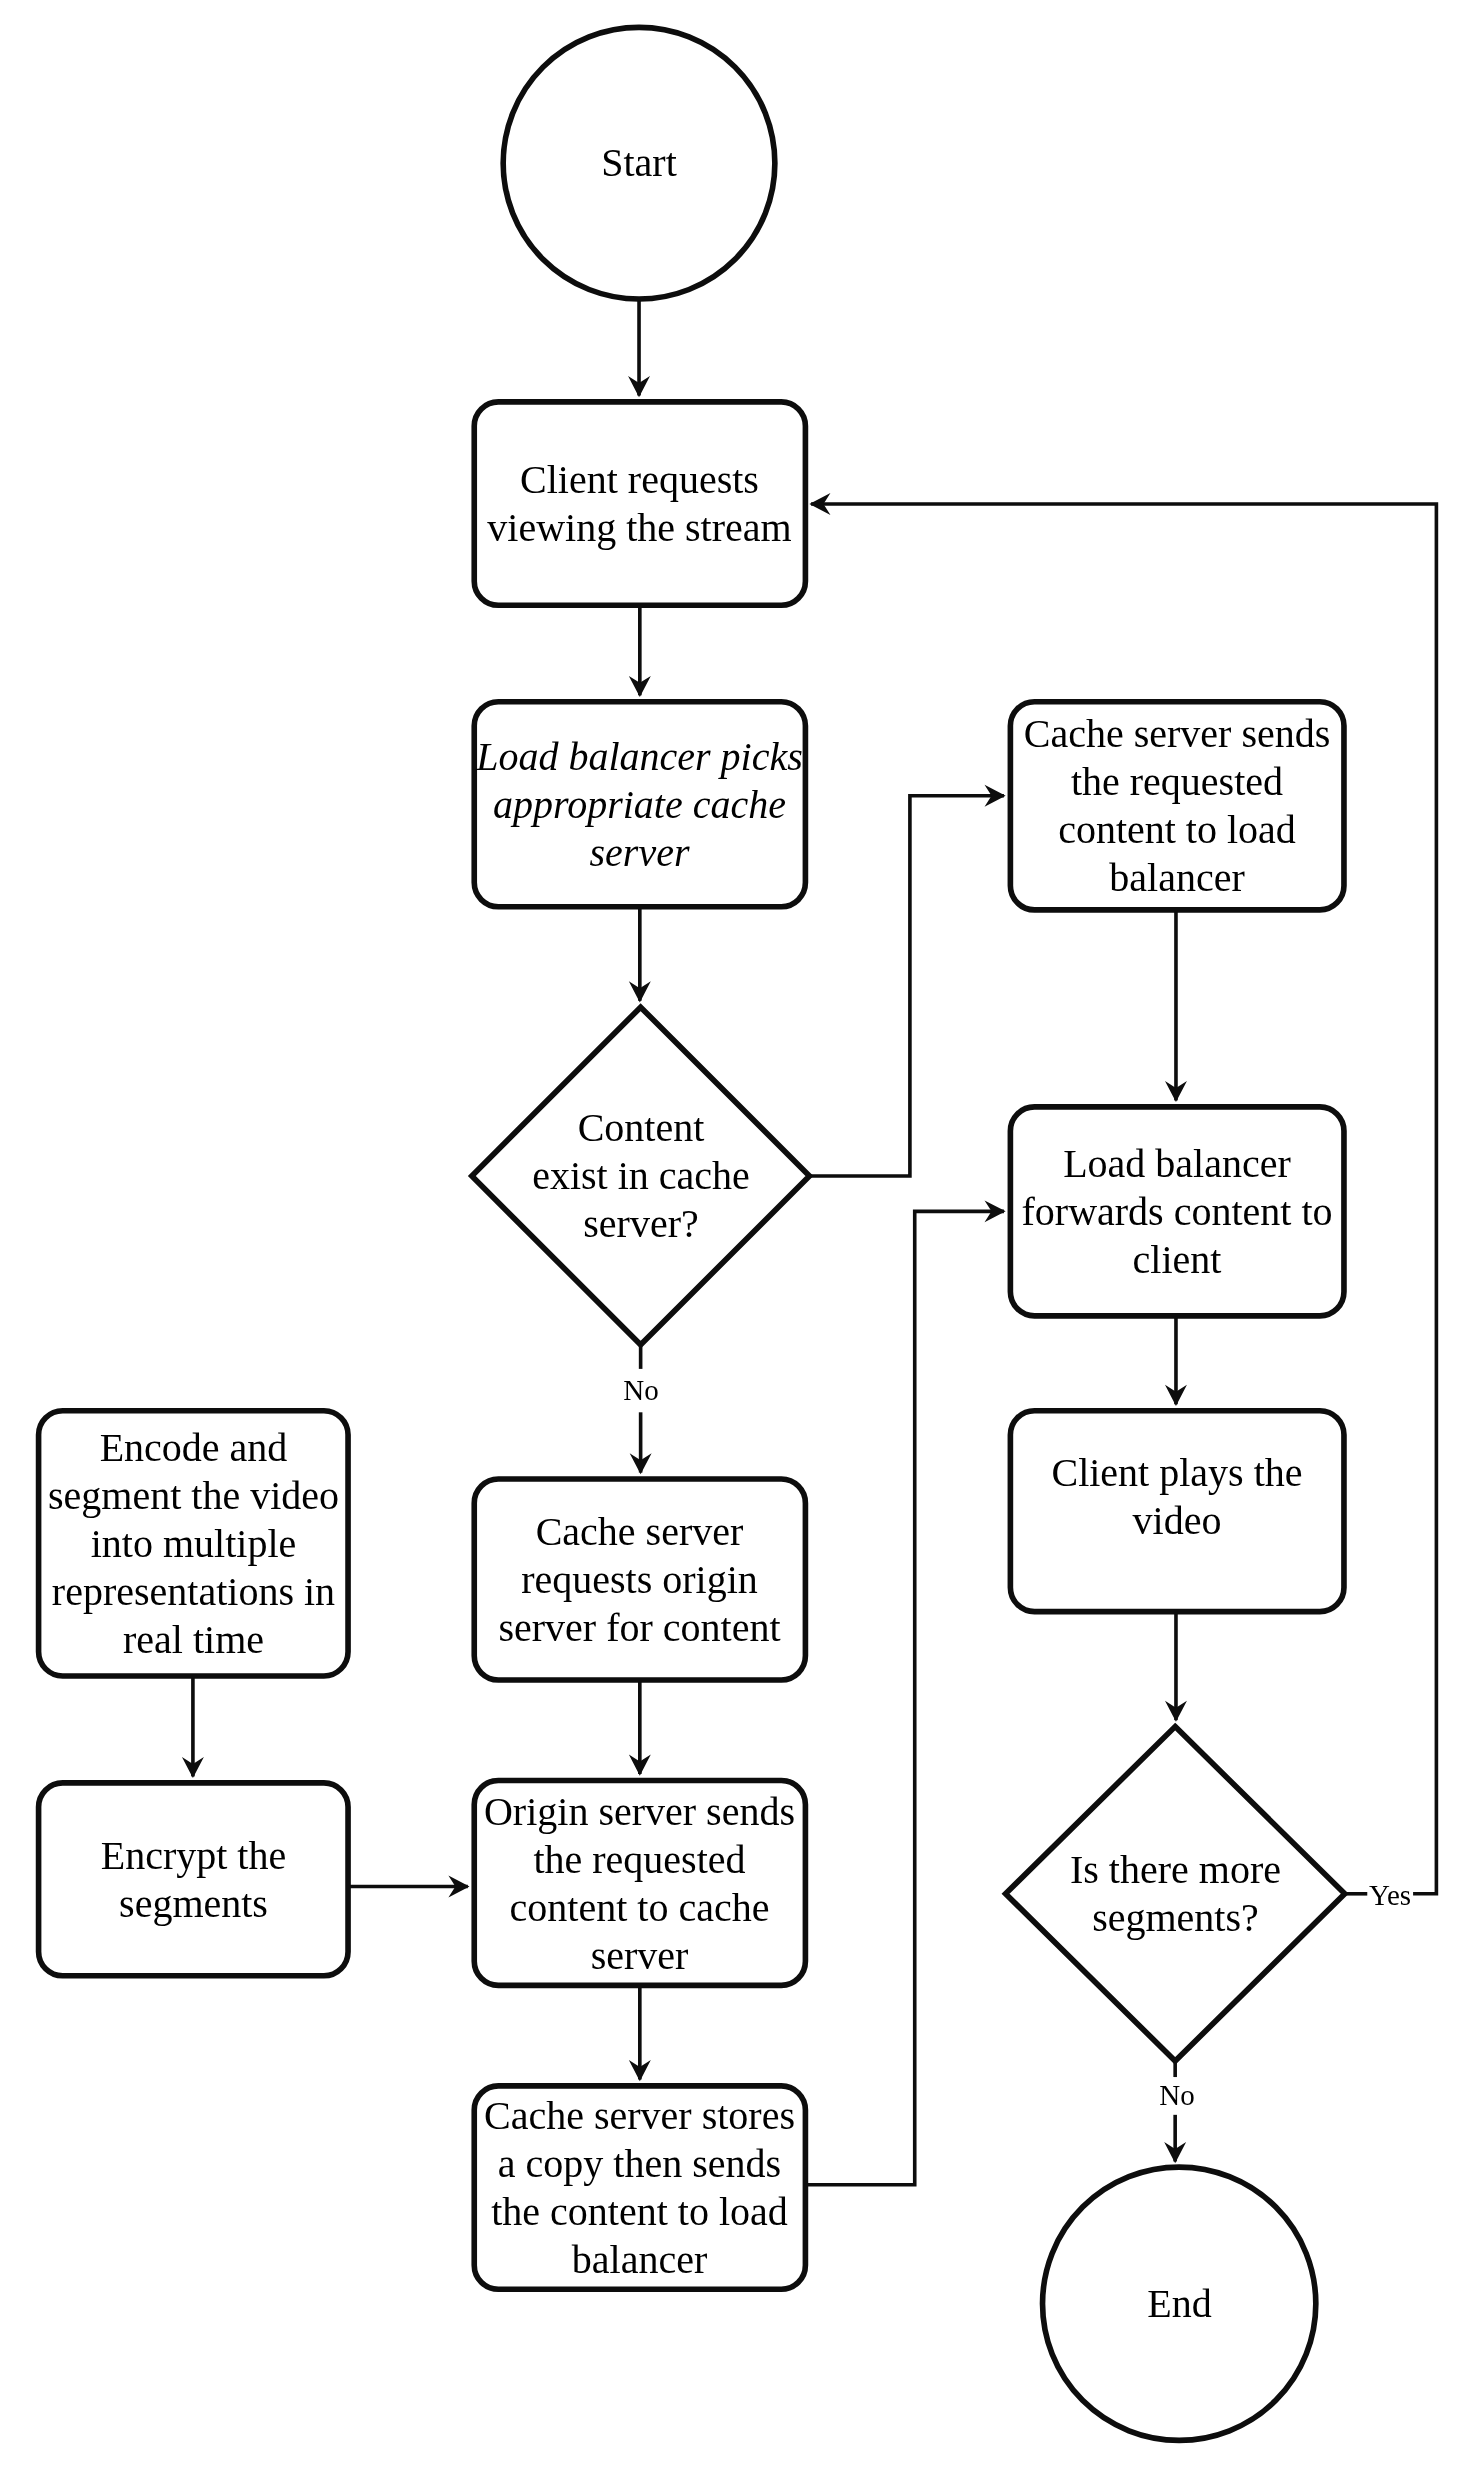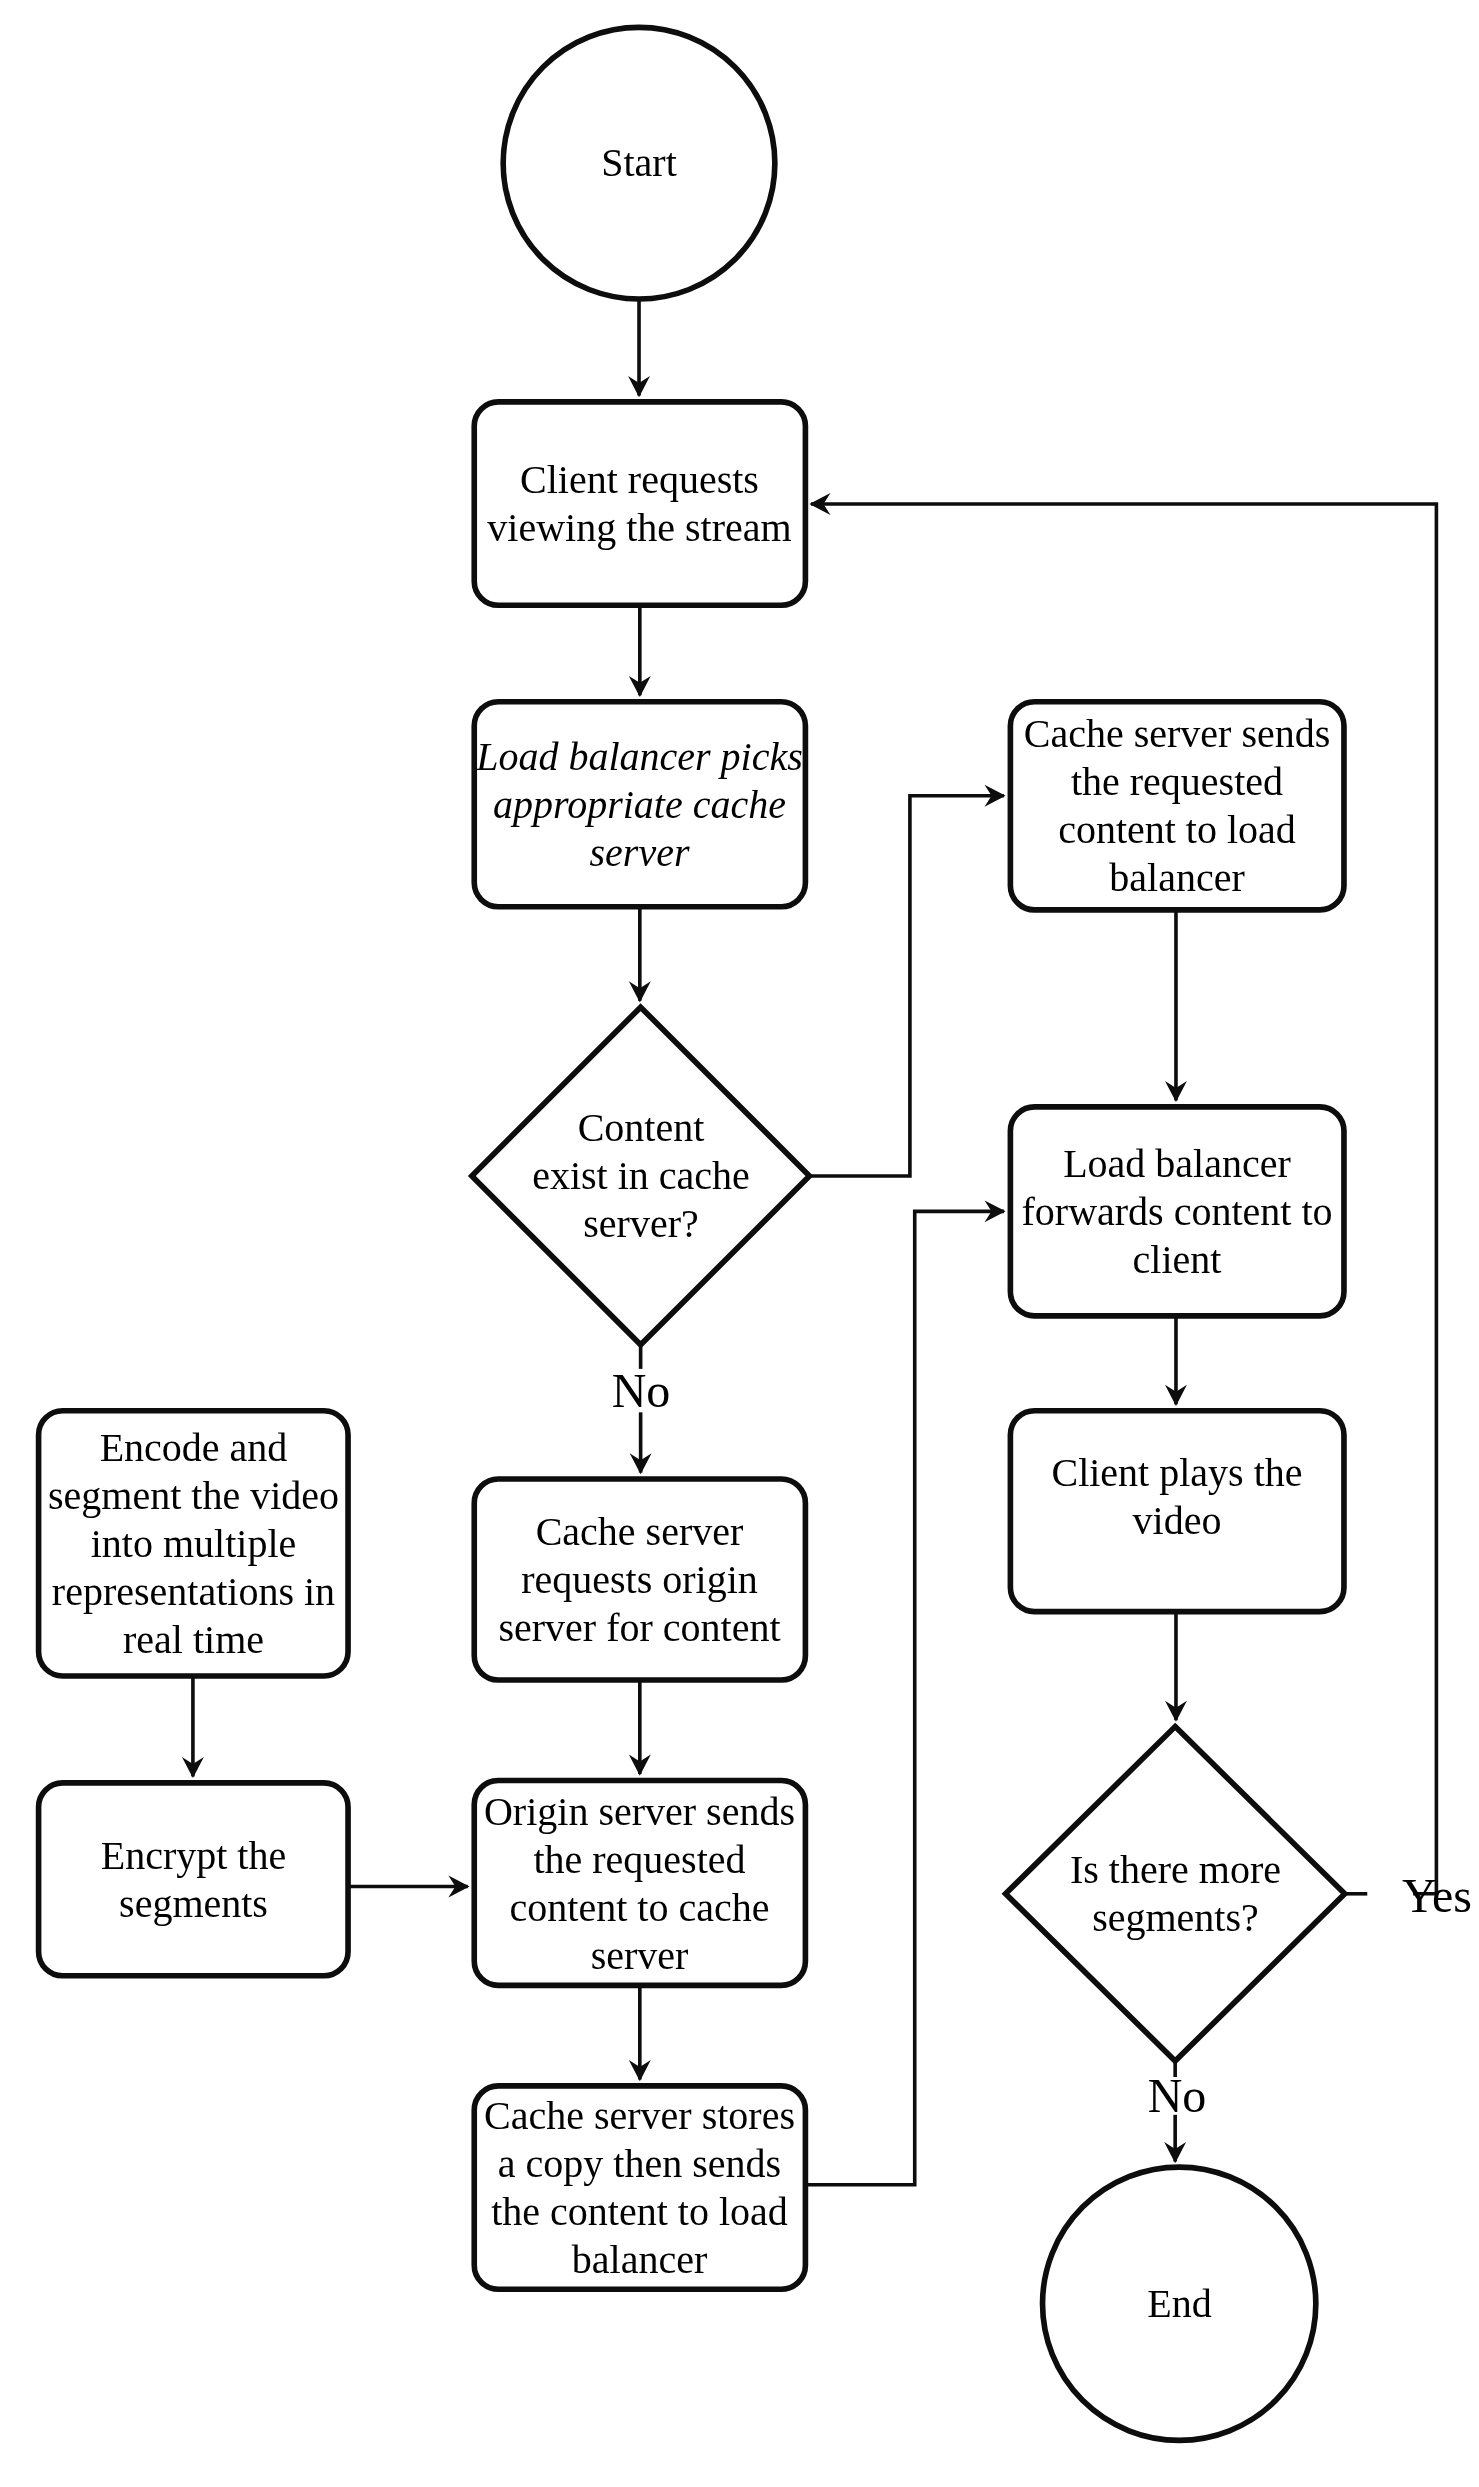--- a/index.html
+++ b/index.html
@@ -29,21 +29,21 @@
     text-align: center;
     font-size: 40px;
     line-height: 48px;
     color: #000000;
     white-space: nowrap;
     pointer-events: none;
   }
   .edge-label {
     position: absolute;
     transform: translate(-50%, -50%);
-    font-size: 48px;
+    font-size: 29px;
     line-height: 39px;
     color: #000000;
     white-space: nowrap;
     pointer-events: none;
   }
 </style>
 </head>
 <body>
 
 <div class="canvas">
@@ -127,17 +127,17 @@
       <div class="node-label" style="left: 1010px; top: 1396px; width: 334px; height: 201px; text-align: center;">
         <span>Client plays the<br>video</span>
       </div>
       <div class="node-label" style="left: 1006px; top: 1727px; width: 339px; height: 334px;">
         <span>Is there more<br>segments?</span>
       </div>
       <div class="node-label" style="left: 1043px; top: 2167px; width: 273px; height: 273px;">
         <span>End</span>
       </div>
       <div class="edge-label" style="left: 641px; top: 1390px;">No</div>
-      <div class="edge-label" style="left: 1390px; top: 1895px; margin-left: 47px;">Yes</div>
+      <div class="edge-label" style="left: 1390px; top: 1895px;">Yes</div>
       <div class="edge-label" style="left: 1177px; top: 2095px;">No</div>
     </div>
 </div>
 
 
 </body></html>

